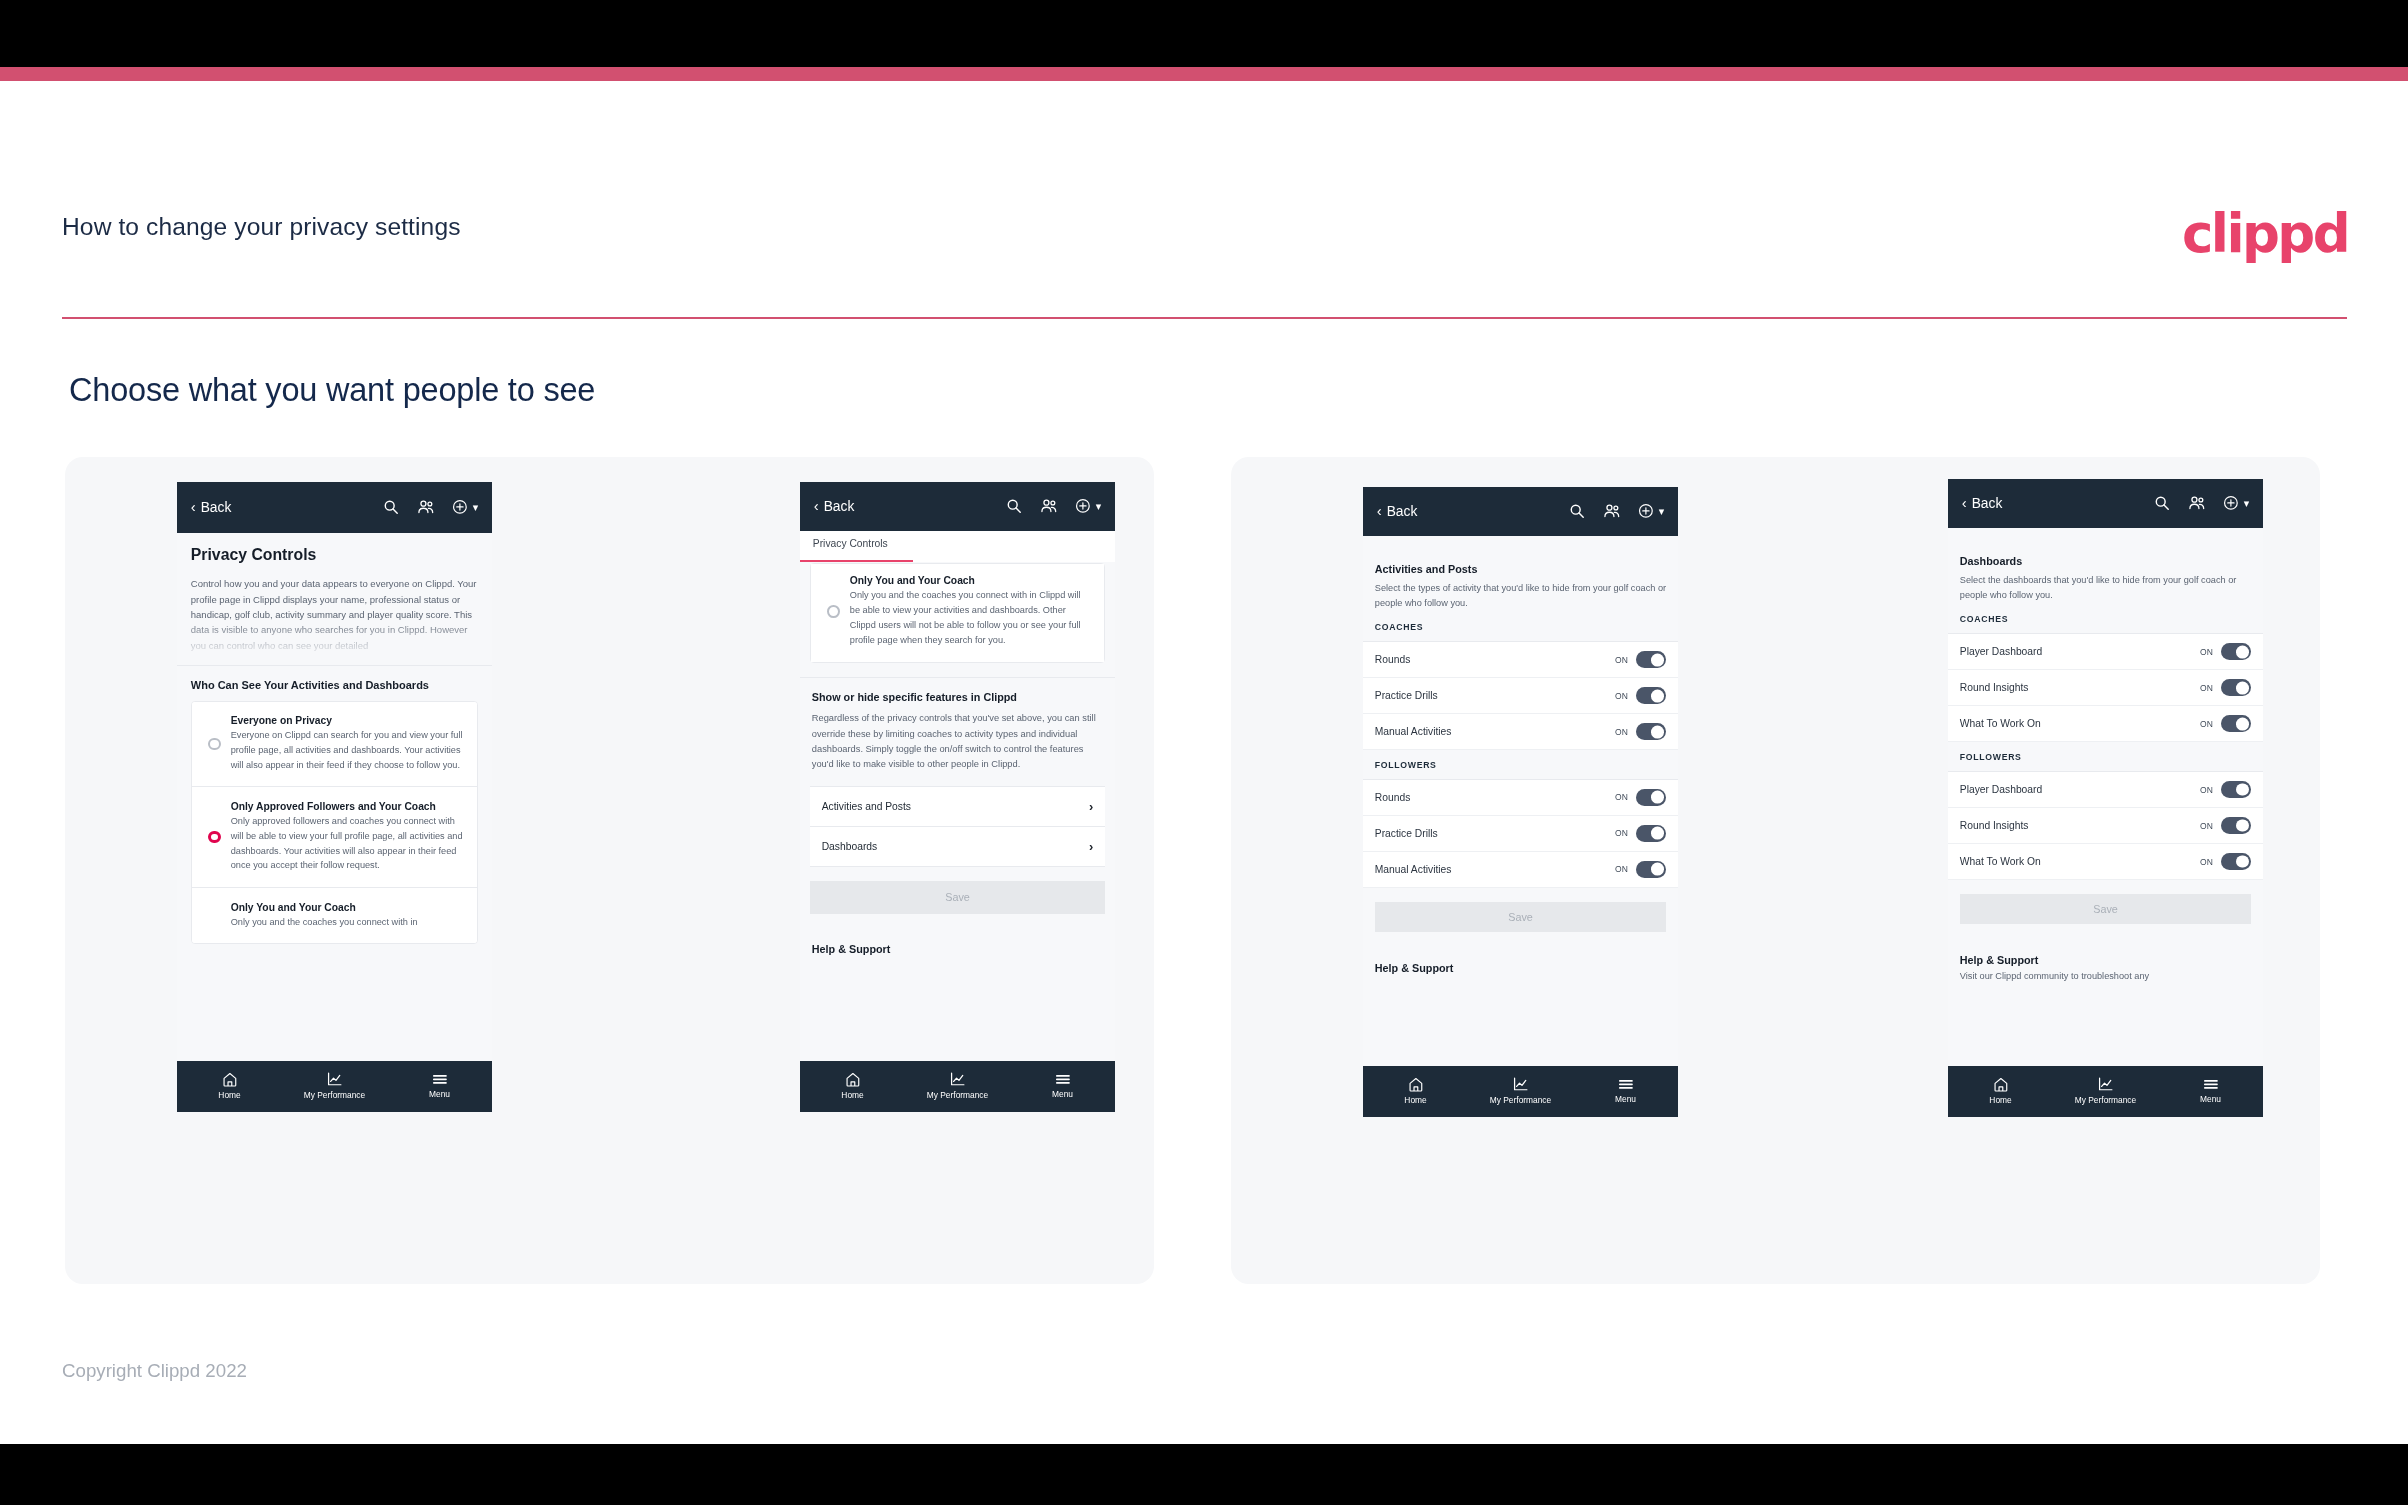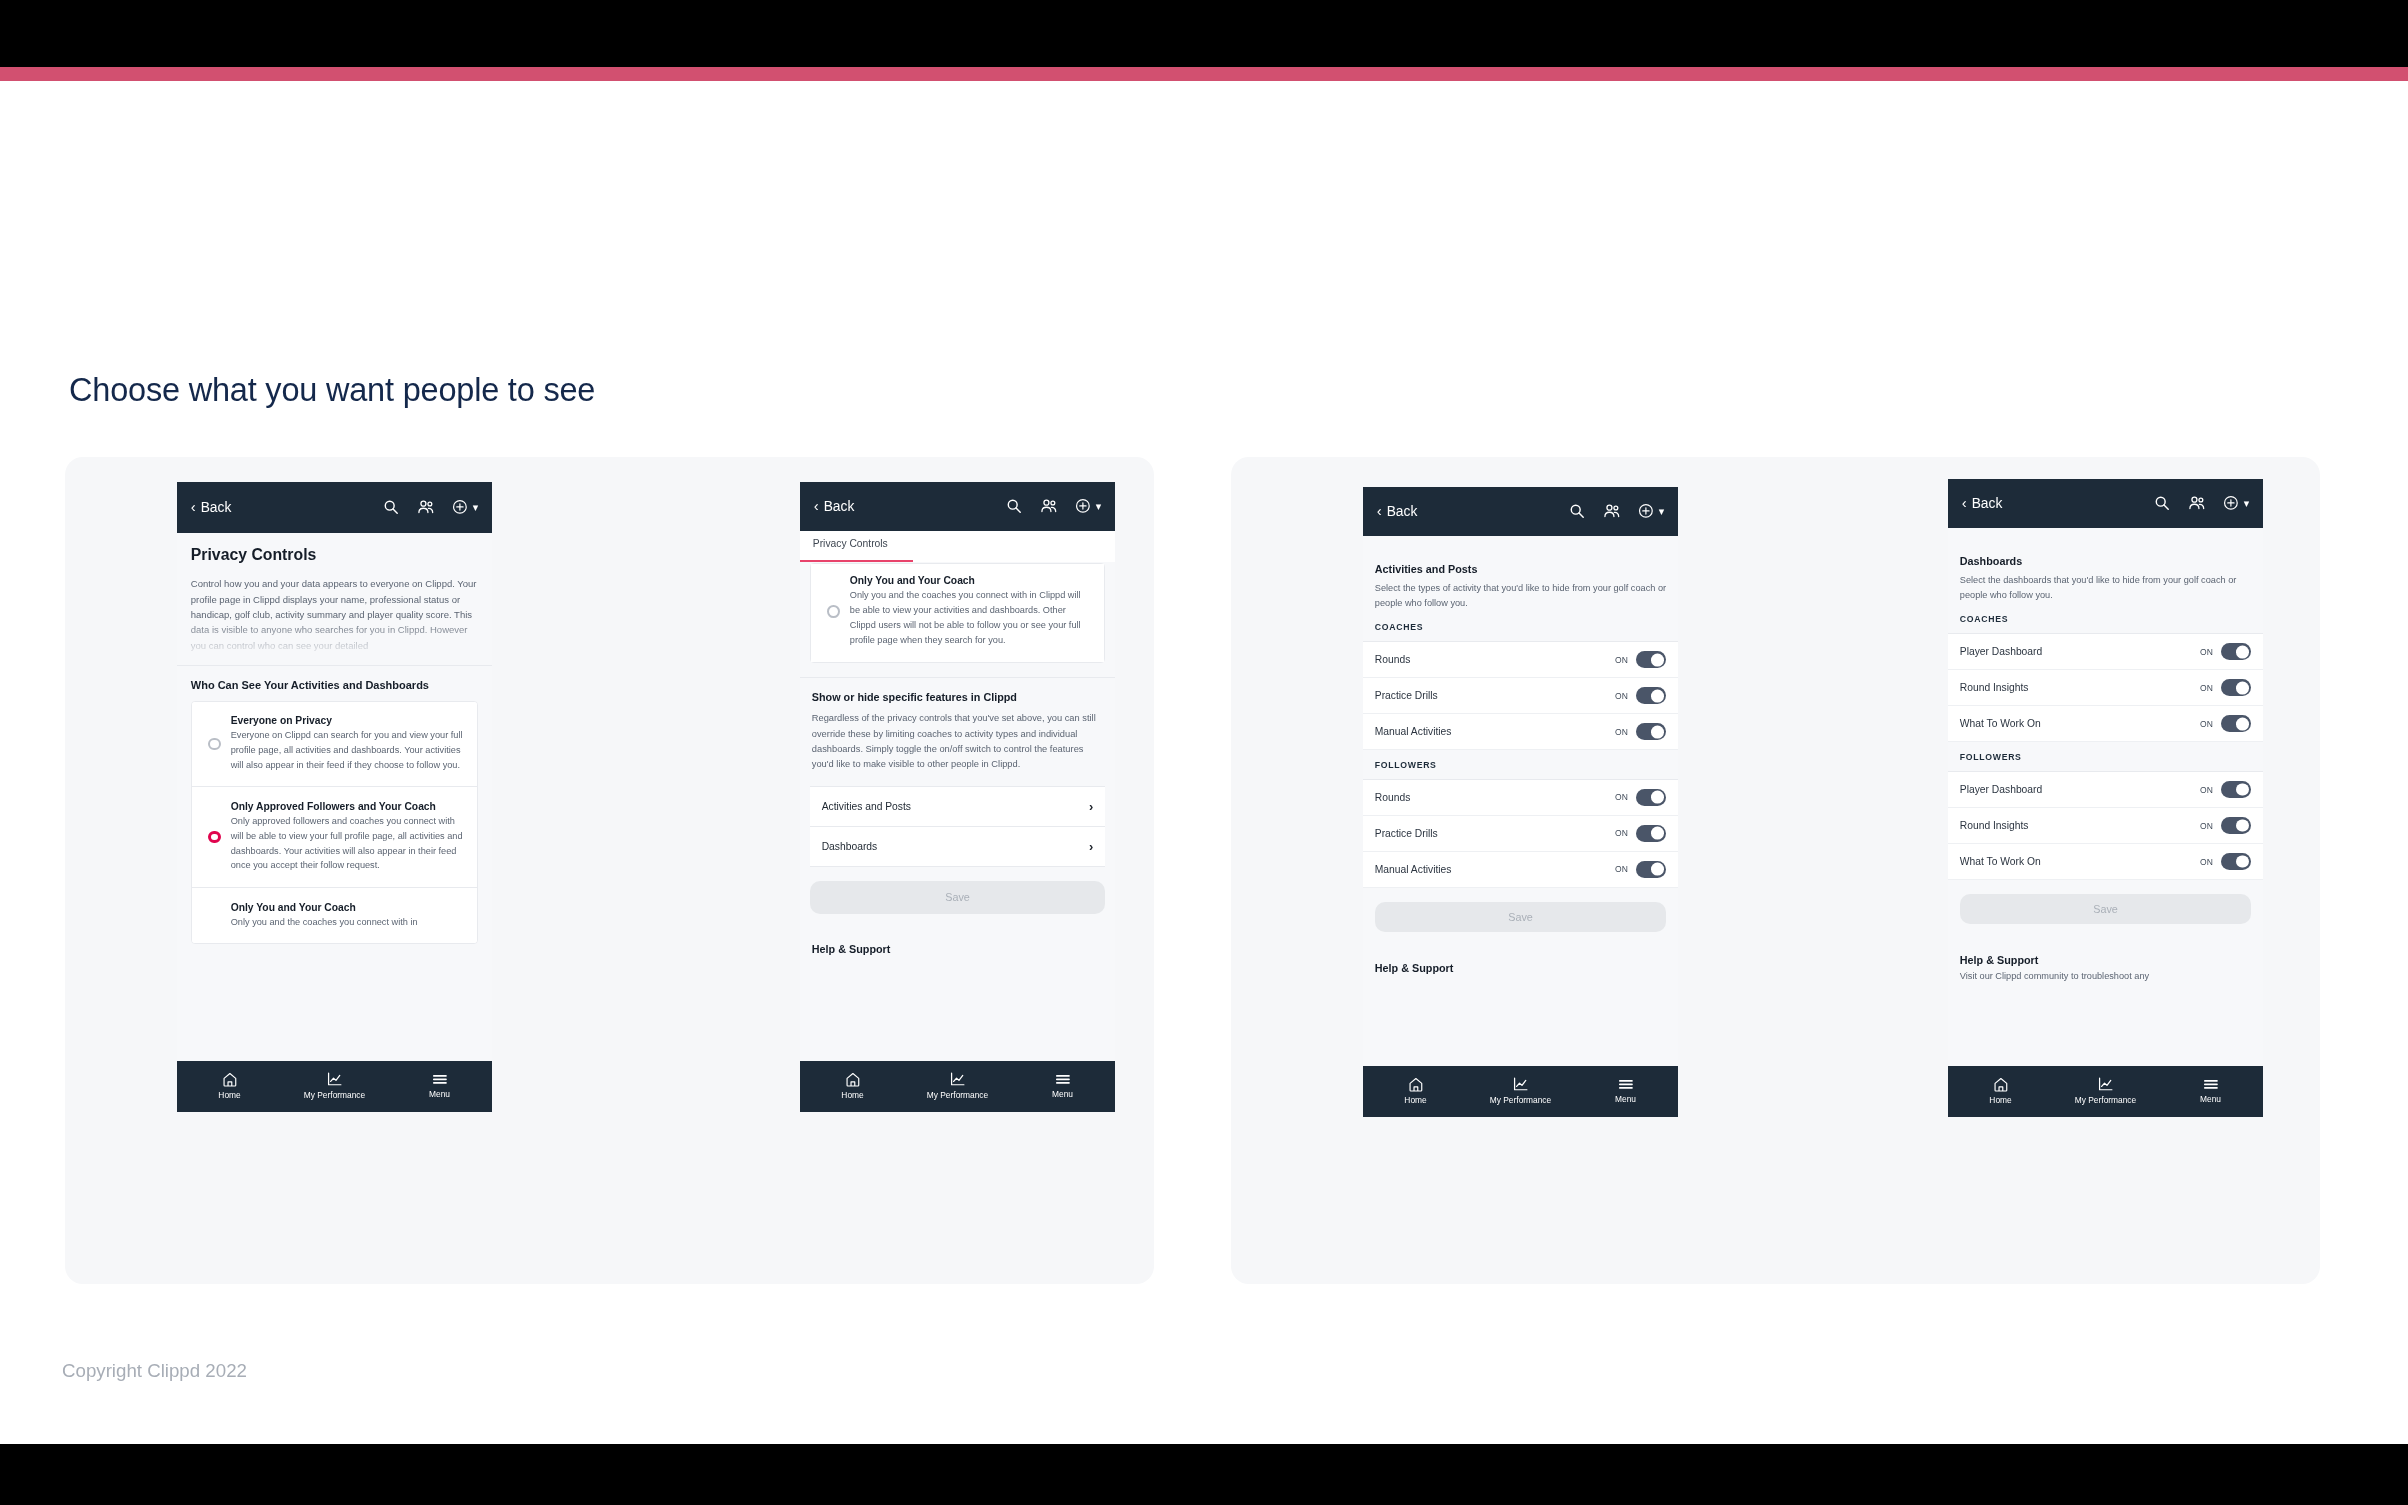--- a/index.html
+++ b/index.html
@@ -76,21 +76,20 @@
   .row{display:flex;align-items:center;background:#fff;box-sizing:border-box;}
   .row-label{color:#2b3440;}
   .row-on{margin-left:auto;color:#414b59;font-weight:500;}
   .toggle{position:relative;border-radius:984px;background:#4a5568;}
   .toggle .knob{position:absolute;border-radius:50%;background:#fff;top:50%;transform:translateY(-50%);}
 
   .save-btn{
     background:#e6e8eb;color:#aab0b8;
     display:flex;align-items:center;justify-content:center;
     box-sizing:border-box;
-    border-radius:10px;
   }
 
   .radio{border-radius:50%;border:2px solid #b9bec6;box-sizing:border-box;}
   .radio.sel{border-color:#e0054e;}
 
   .opt{display:flex;box-sizing:border-box;background:#fff;}
   .opt-radio{flex:0 0 auto;display:flex;align-items:center;justify-content:center;}
   .opt-body{flex:1;}
   .opt-title{font-weight:700;color:#151d28;}
   .opt-desc{color:#5b6472;}
@@ -108,20 +107,25 @@
 </style>
 </head>
 <body>
 
 <div class="slide">
 
   <div class="band-top"></div>
   <div class="band-stripe"></div>
   <div class="band-bottom"></div>
 
+  <div class="header">
+    <div class="header-title">How to change your privacy settings</div>
+    <div class="logo">clippd</div>
+    <div class="header-rule"></div>
+  </div>
 
   <div class="page-subtitle">Choose what you want people to see</div>
 
   <div class="card" id="card-left">
 
     <div class="phone" id="phone-1" style="left:112px;top:24.6px;width:315px;height:630px;">
 
       <div class="topbar" style="height:51px;padding:0 13.8px;font-size:13.8px;">
         <div class="tb-back">
           <span style="font-size:14.8px;">‹</span>

